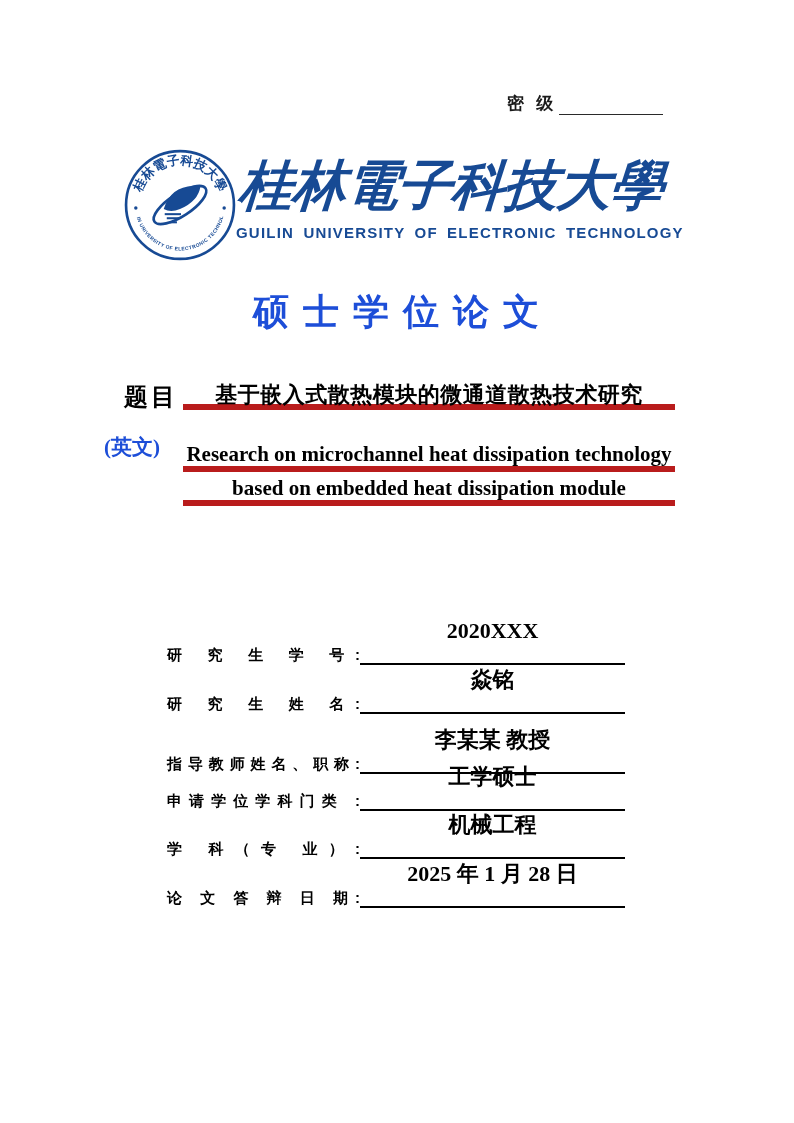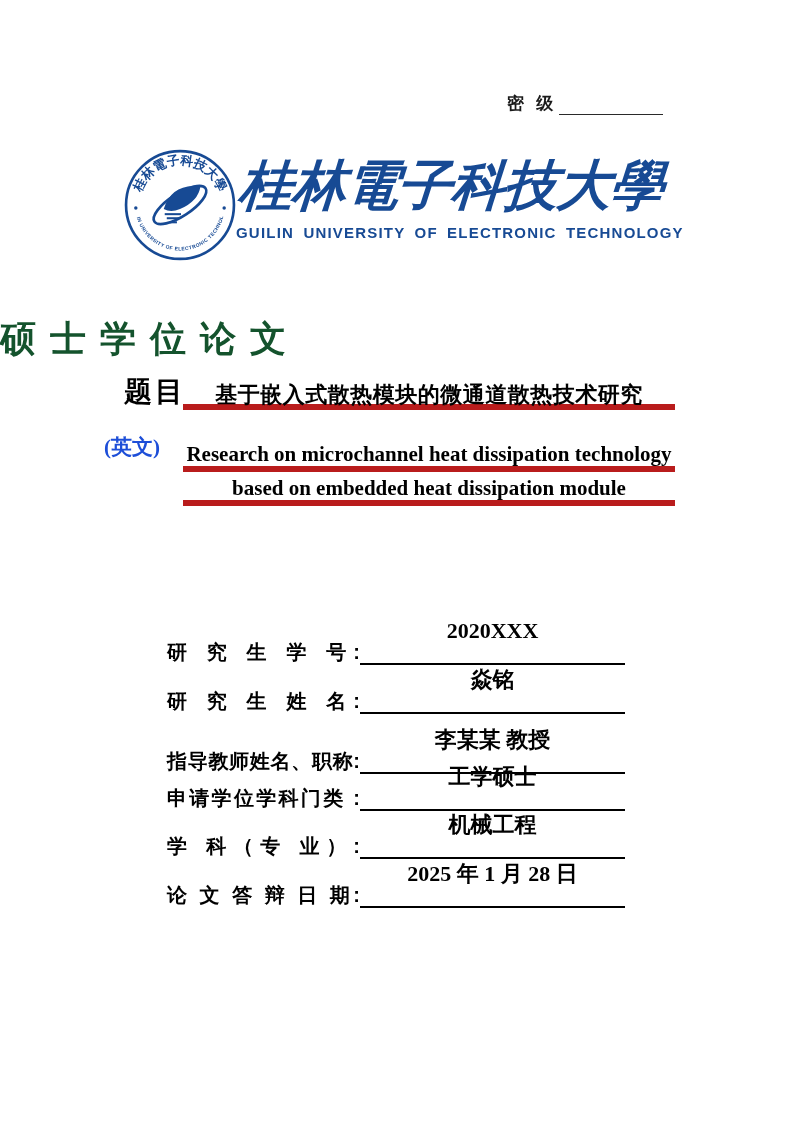--- a/index.html
+++ b/index.html
@@ -71,34 +71,34 @@
     white-space: nowrap;
     color: var(--brand);
   }
 
   
   .main-title {
     position: absolute;
     left: 0;
     top: 288px;
     width: 100%;
+    text-align: center;
     font-size: 36px;
     font-weight: bold;
     letter-spacing: 2px;
-    color: #14532d;
+    color: #1d4ed8;
     white-space: pre;
-    margin-top: 27px;
   }
 
   
   .t-label-cn {
     position: absolute;
     left: 124px;
-    top: 373px;
-    font-size: 28px;
+    top: 381px;
+    font-size: 24px;
     font-weight: bold;
     letter-spacing: 3px;
     color: #000;
     white-space: pre;
   }
   .t-label-en {
     position: absolute;
     left: 104px;
     top: 433px;
     font-family: "Liberation Serif", serif;
@@ -127,21 +127,21 @@
     position: absolute;
     left: 167px;
     width: 458px;
     height: 28px;
   }
   .f-label {
     position: absolute;
     left: 0;
     bottom: 0;
     width: 193px;
-    font-size: 20px;
+    font-size: 15px;
     font-weight: bold;
     color: #000;
     text-align: justify;
     text-align-last: justify;
     line-height: 1.25;
   }
   .f-value {
     position: absolute;
     left: 193px;
     right: 0;

